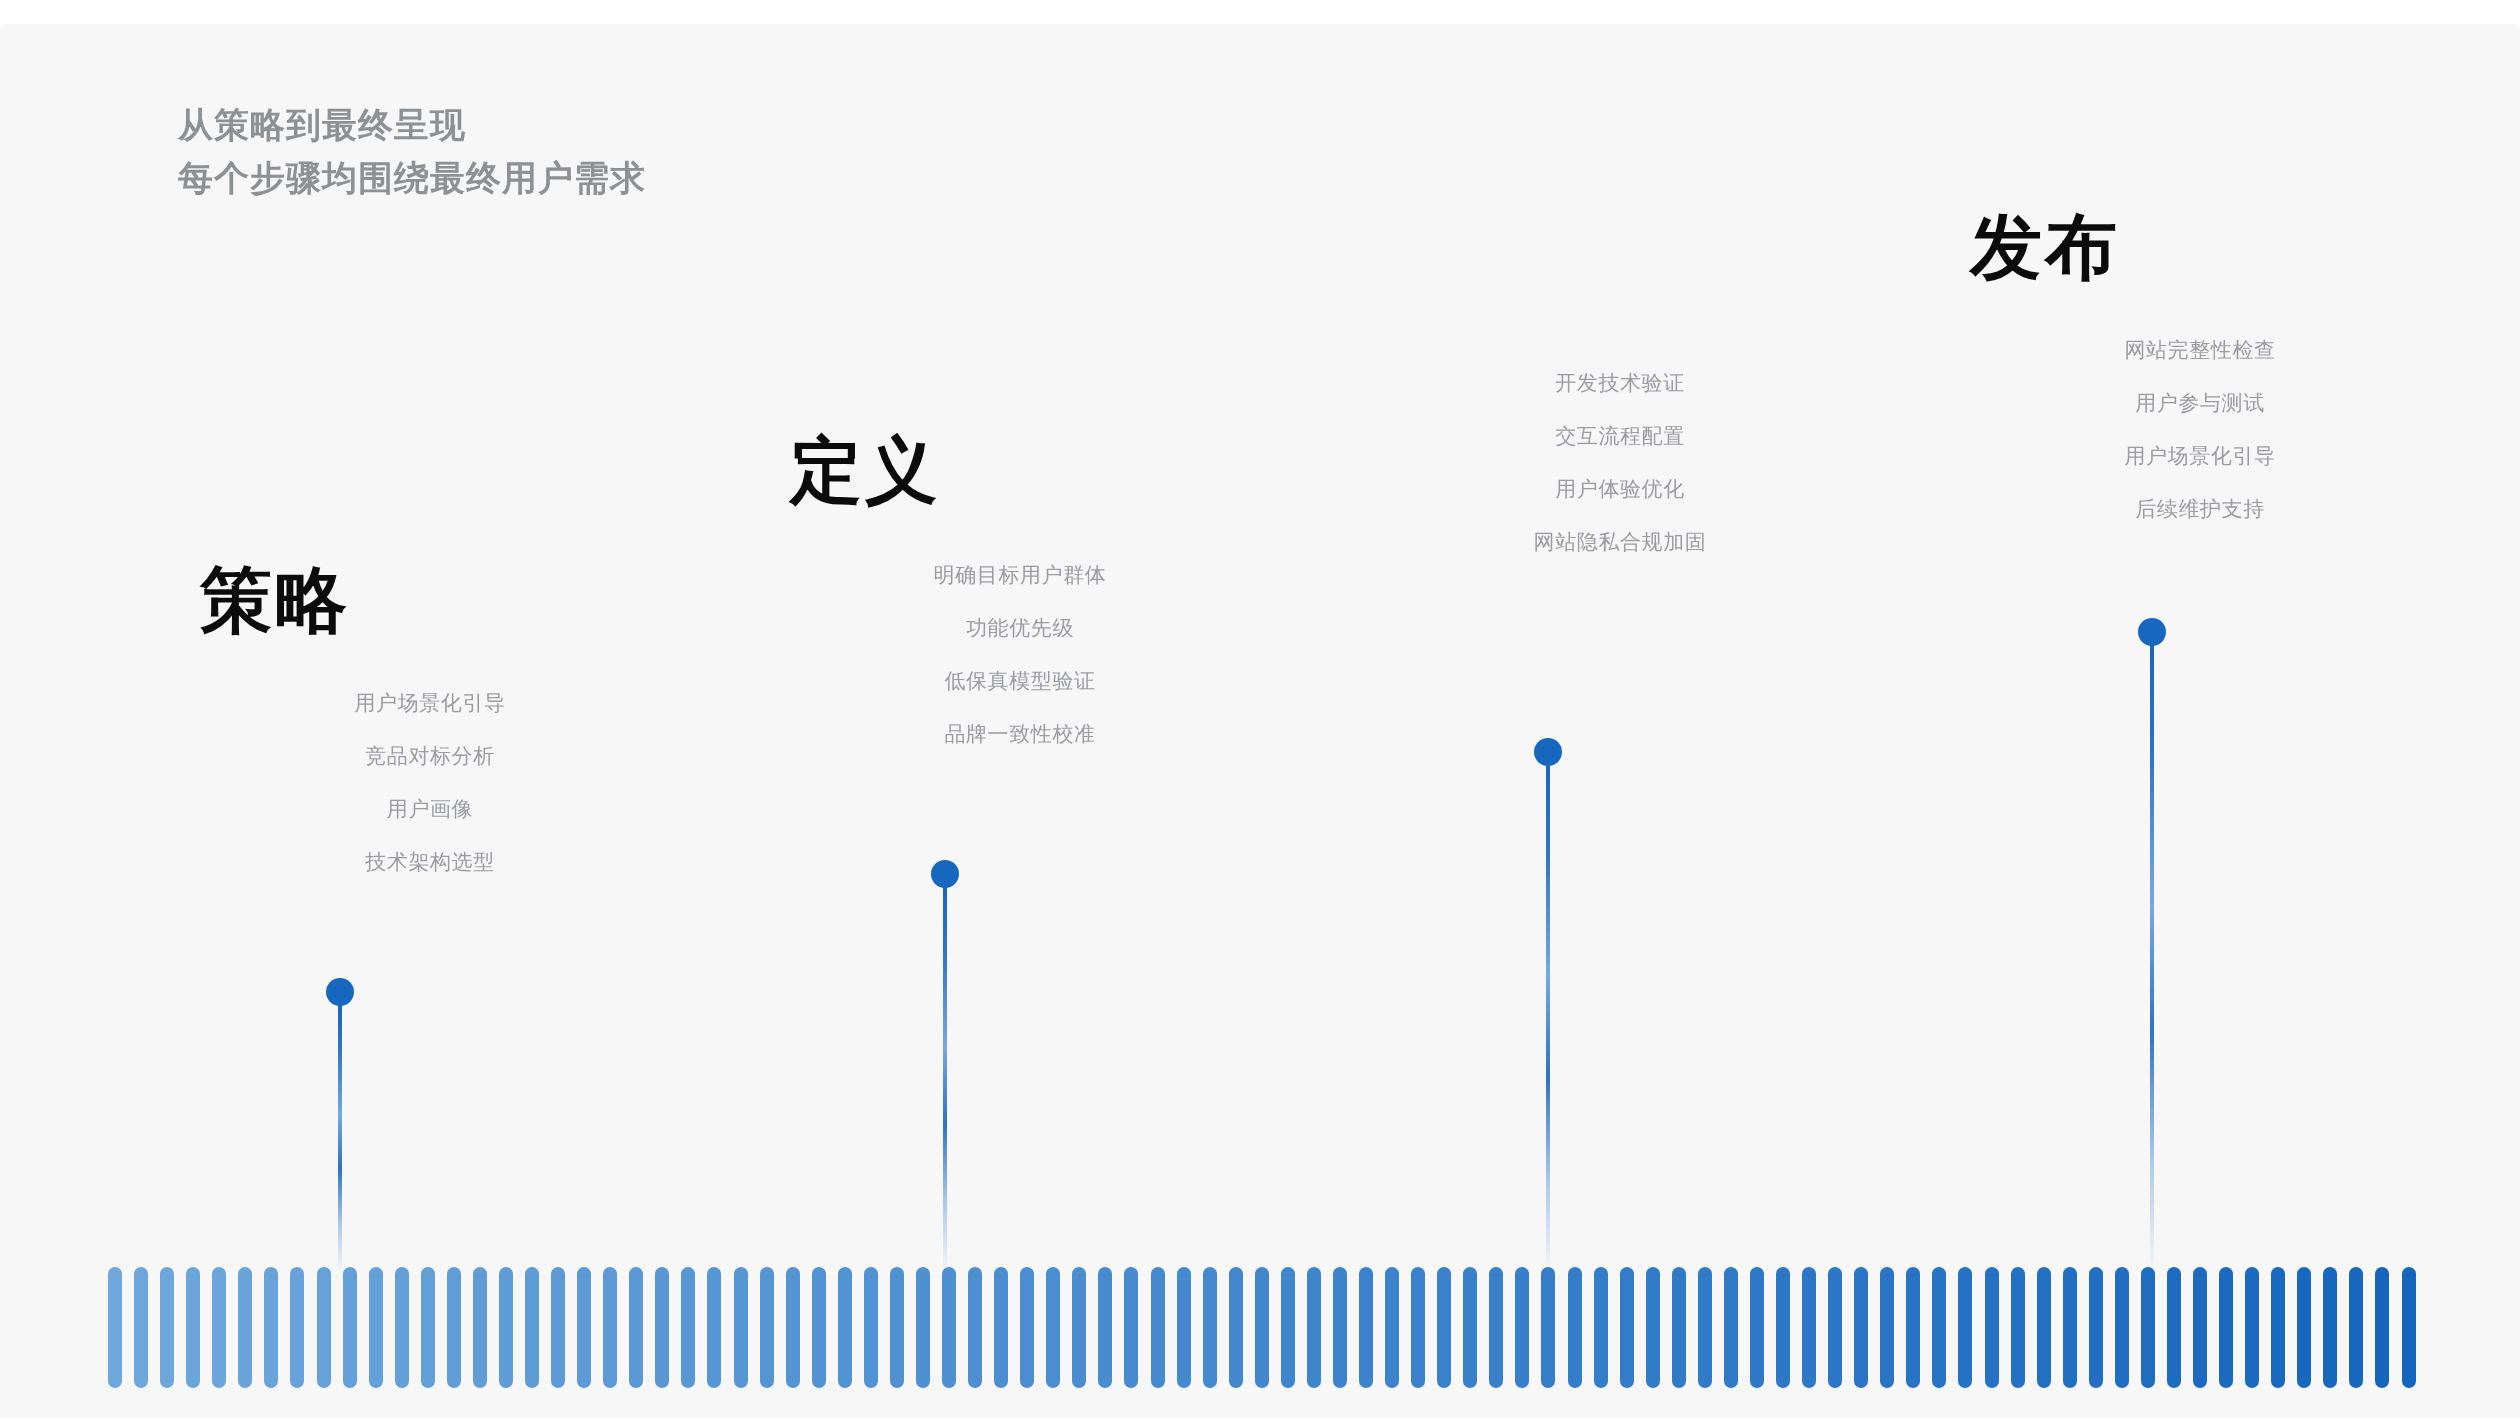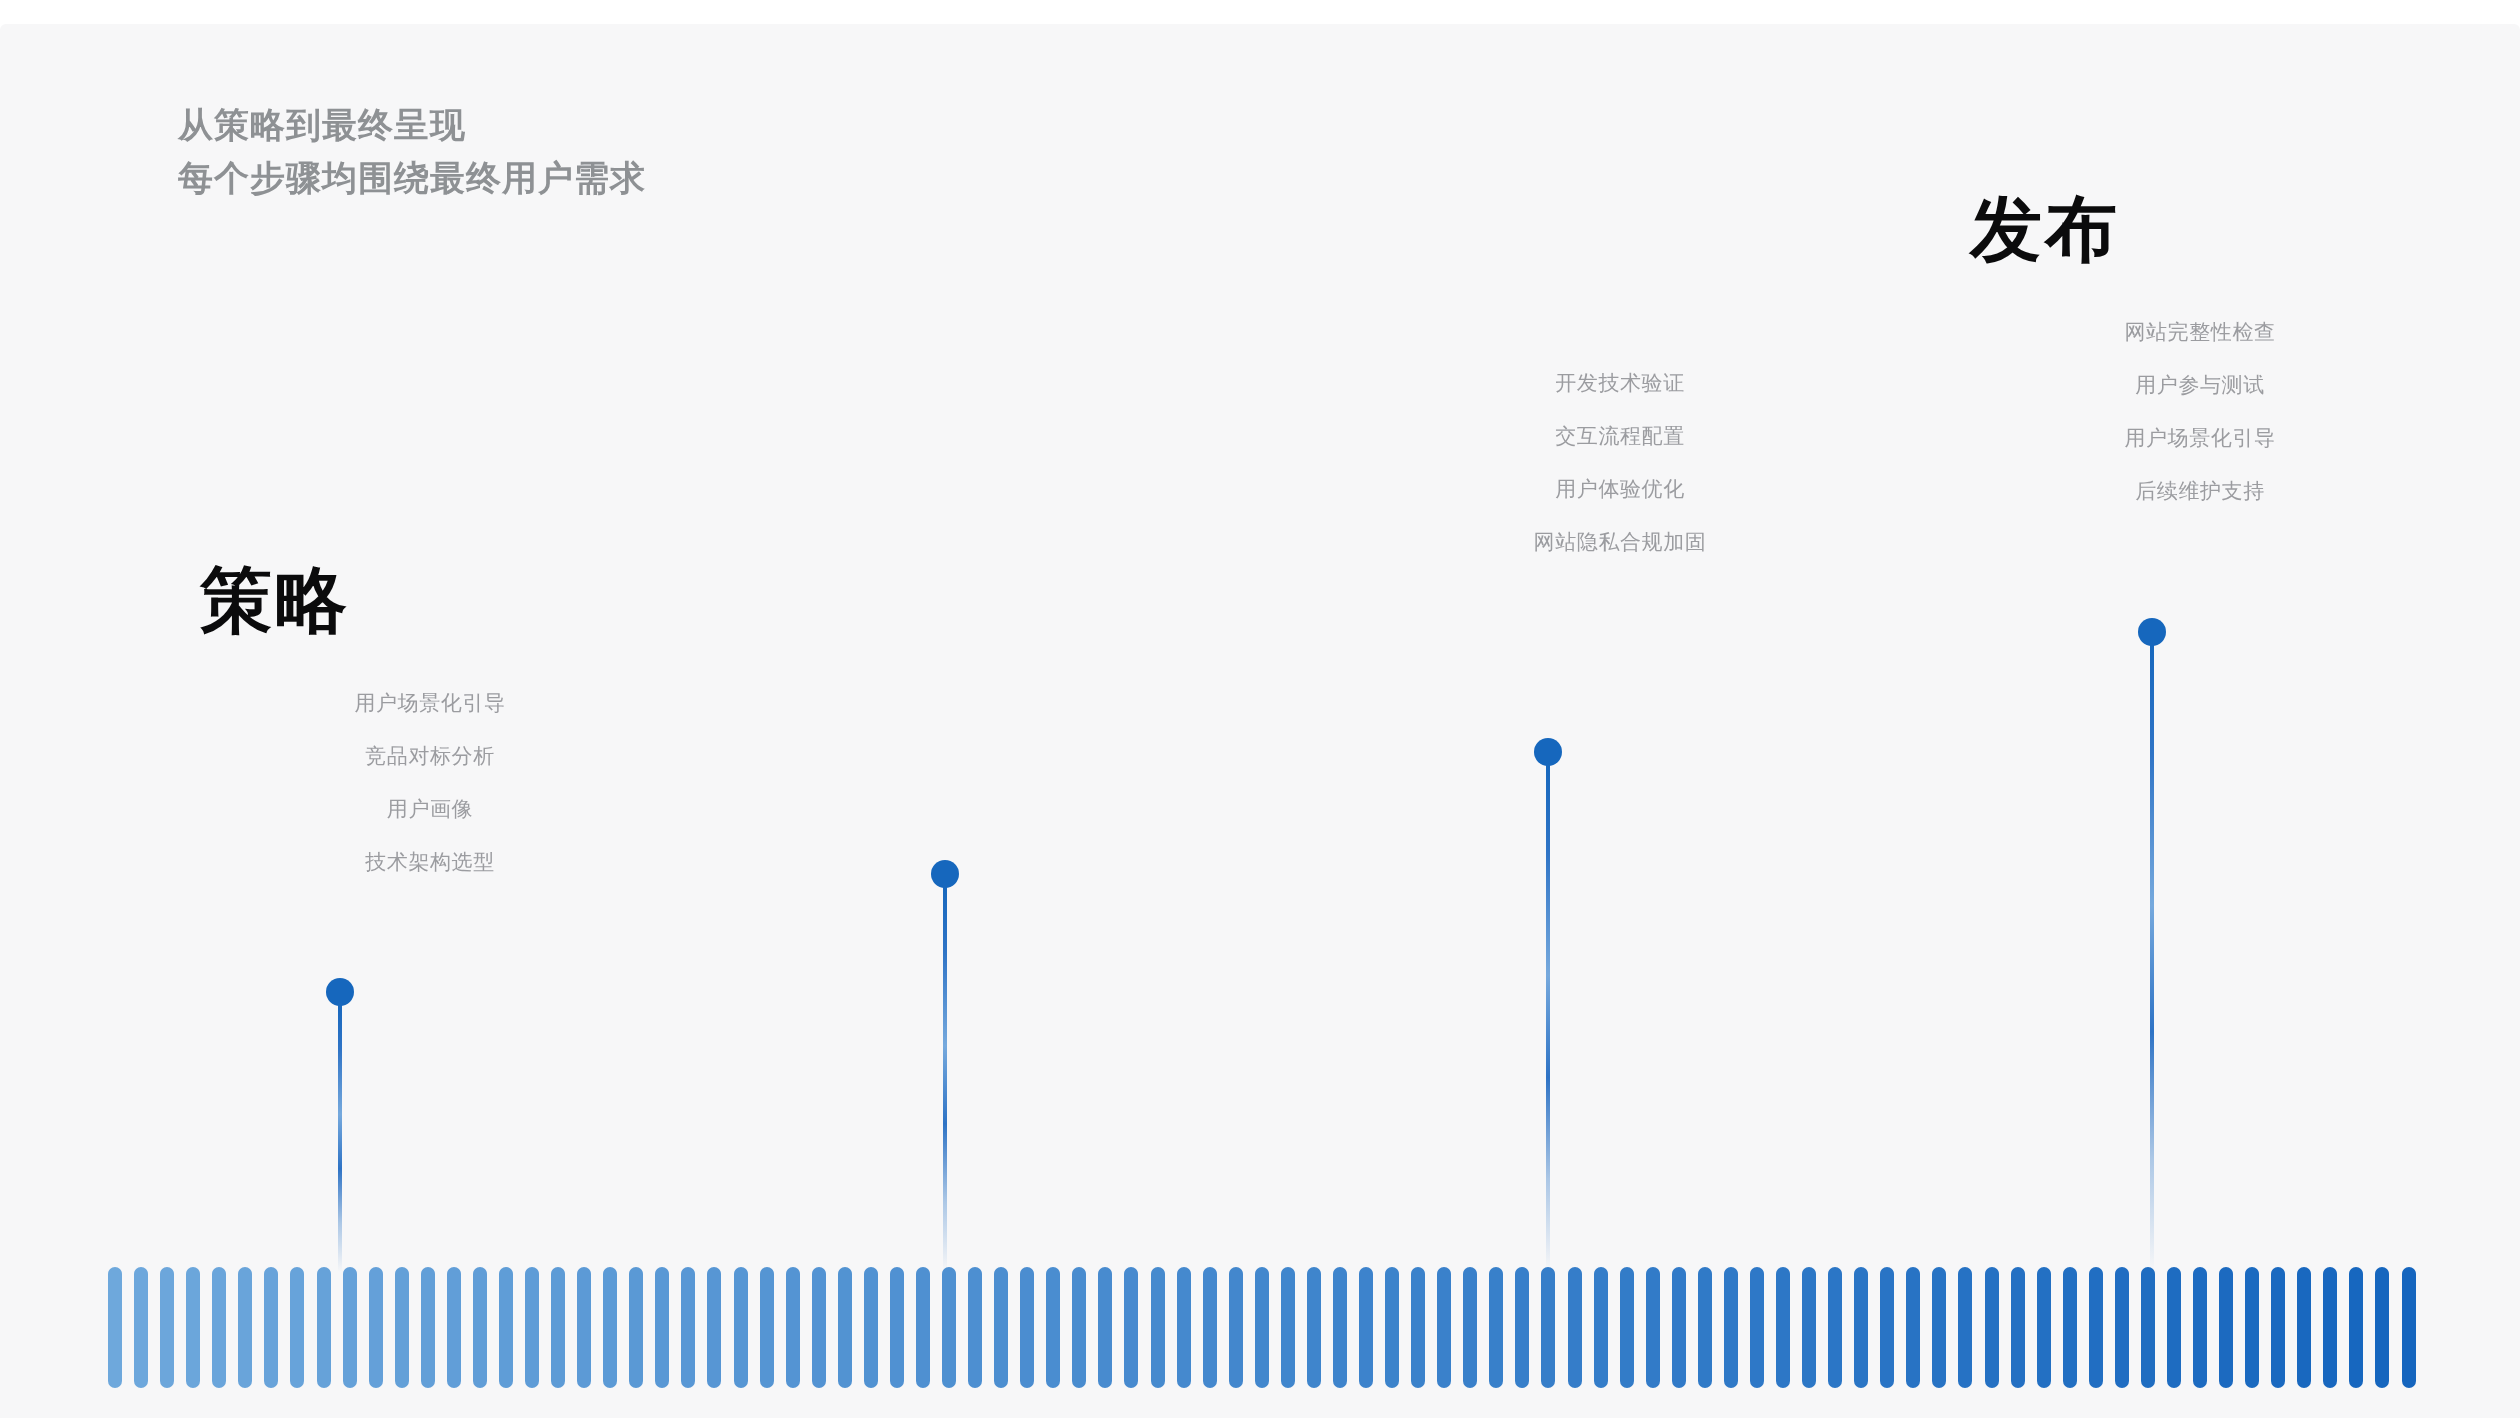--- a/index.html
+++ b/index.html
@@ -65,21 +65,21 @@
     color: #9b9ca0;
     letter-spacing: 0.6px;
     white-space: nowrap;
   }
   .m1 { left: 200px; top: 540px; }
   .m1 .milestone-list { margin-top: 40px; }
   .m2 { left: 790px; top: 410px; }
   .m2 .milestone-list { margin-top: 42px; }
   .m3 { left: 1390px; top: 290px; }
   .m3 .milestone-list { margin-top: 42px; }
-  .m4 { left: 1970px; top: 169px; }
+  .m4 { left: 1970px; top: 187px; }
   .m4 .milestone-list { margin-top: 40px; }
 
   
   .pin {
     position: absolute;
     width: 28px;
   }
   .pin-dot {
     position: absolute;
     left: 0;
@@ -143,20 +143,29 @@
   <div class="milestone m1">
     <div class="milestone-title">策略</div>
     <ul class="milestone-list">
       <li>用户场景化引导</li>
       <li>竞品对标分析</li>
       <li>用户画像</li>
       <li>技术架构选型</li>
     </ul>
   </div>
 
+  <div class="milestone m2">
+    <div class="milestone-title">定义</div>
+    <ul class="milestone-list">
+      <li>明确目标用户群体</li>
+      <li>功能优先级</li>
+      <li>低保真模型验证</li>
+      <li>品牌一致性校准</li>
+    </ul>
+  </div>
 
   <div class="milestone m3">
     <ul class="milestone-list">
       <li>开发技术验证</li>
       <li>交互流程配置</li>
       <li>用户体验优化</li>
       <li>网站隐私合规加固</li>
     </ul>
   </div>
 

